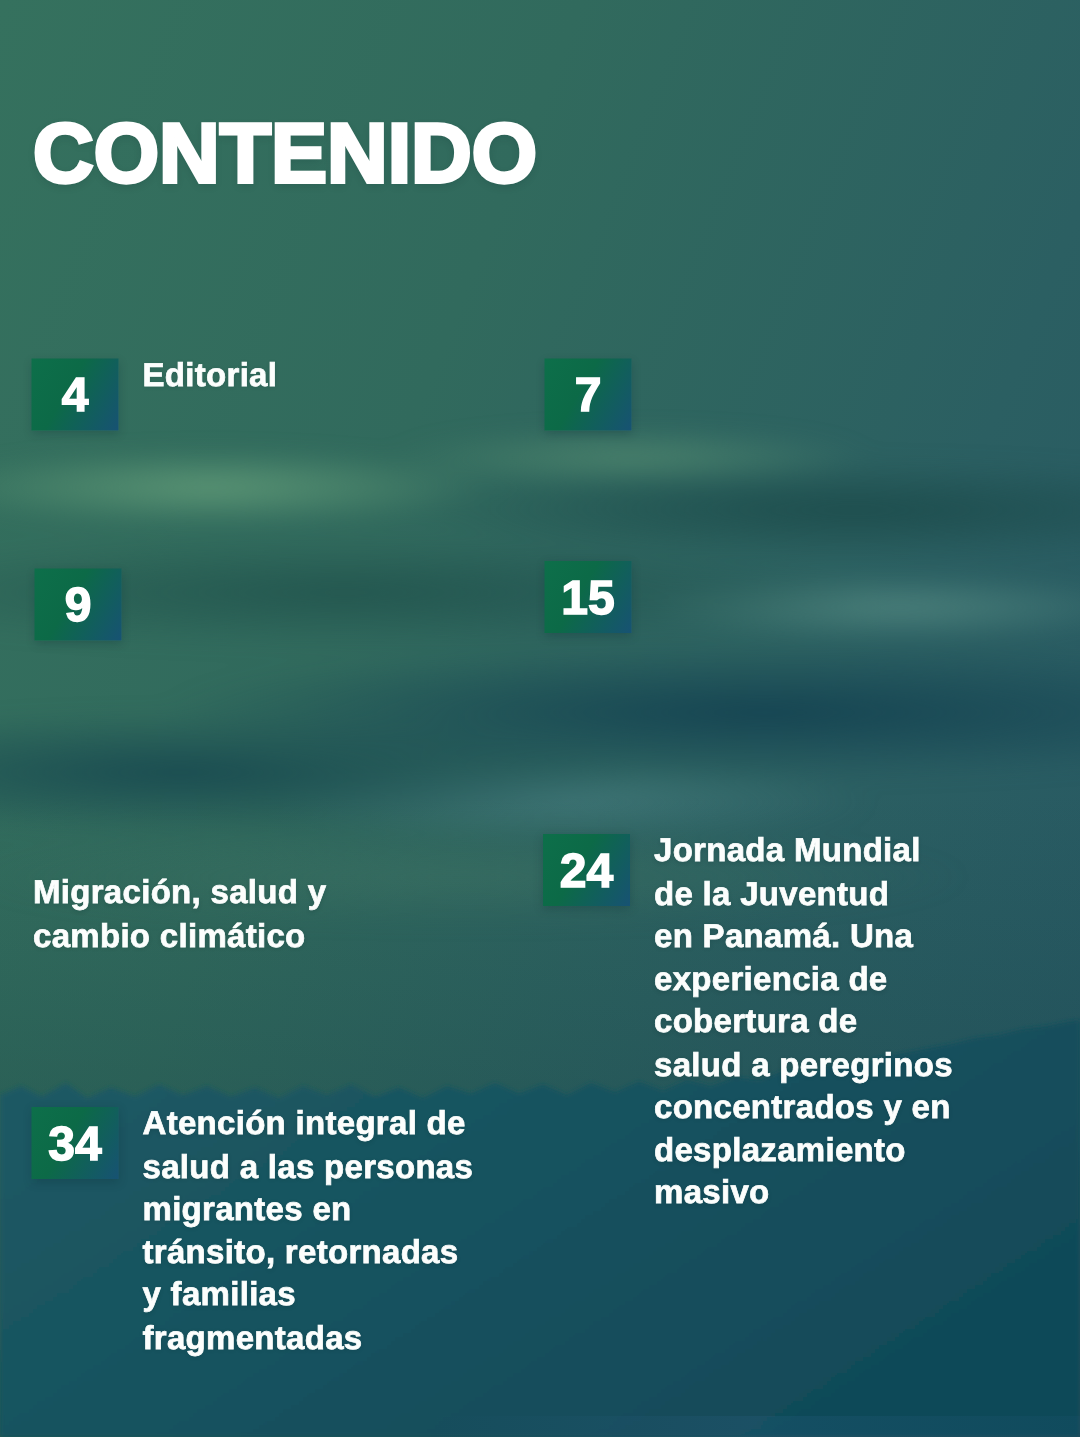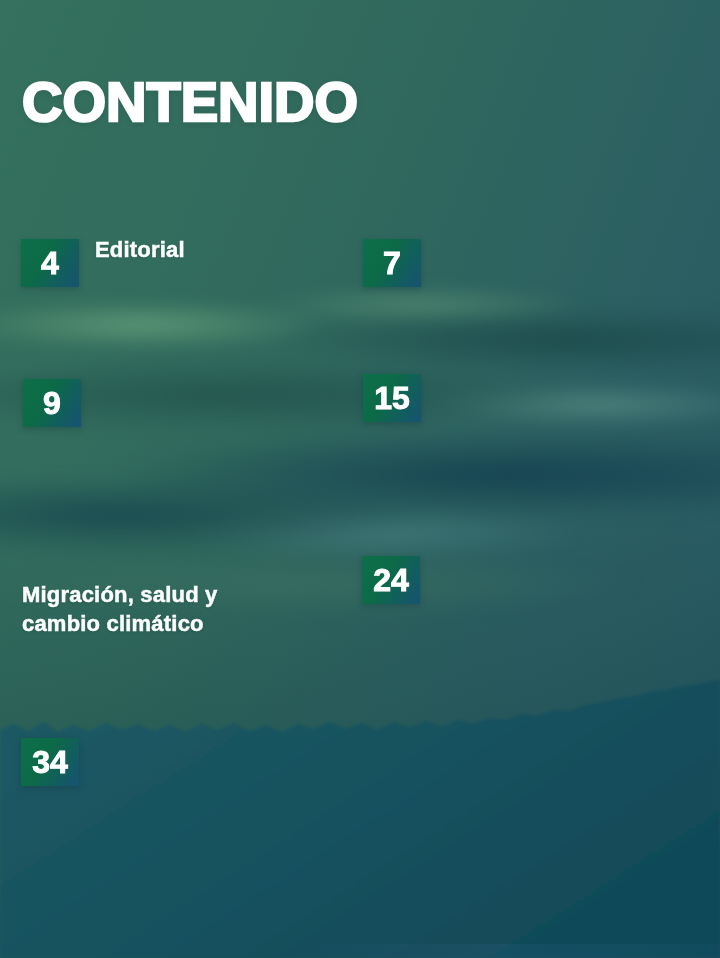--- a/index.html
+++ b/index.html
@@ -105,33 +105,48 @@
 
   <div class="entry e3">
     <div class="entry-title">Migración, salud y
 cambio climático</div>
   </div>
 
   <div class="entry e4">
     <div class="num-box">
         <span>34</span>
       </div>
+    <div class="entry-title">Atención integral de
+salud a las personas
+migrantes en
+tránsito, retornadas
+y familias
+fragmentadas</div>
   </div>
 
   <div class="entry e5">
     <div class="num-box">
         <span>7</span>
       </div>
   </div>
 
   <div class="entry e6">
     <div class="num-box">
         <span>15</span>
       </div>
   </div>
 
   <div class="entry e7">
     <div class="num-box">
         <span>24</span>
       </div>
+    <div class="entry-title">Jornada Mundial
+de la Juventud
+en Panamá. Una
+experiencia de
+cobertura de
+salud a peregrinos
+concentrados y en
+desplazamiento
+masivo</div>
   </div>
 
 </div>
 
 </body></html>

